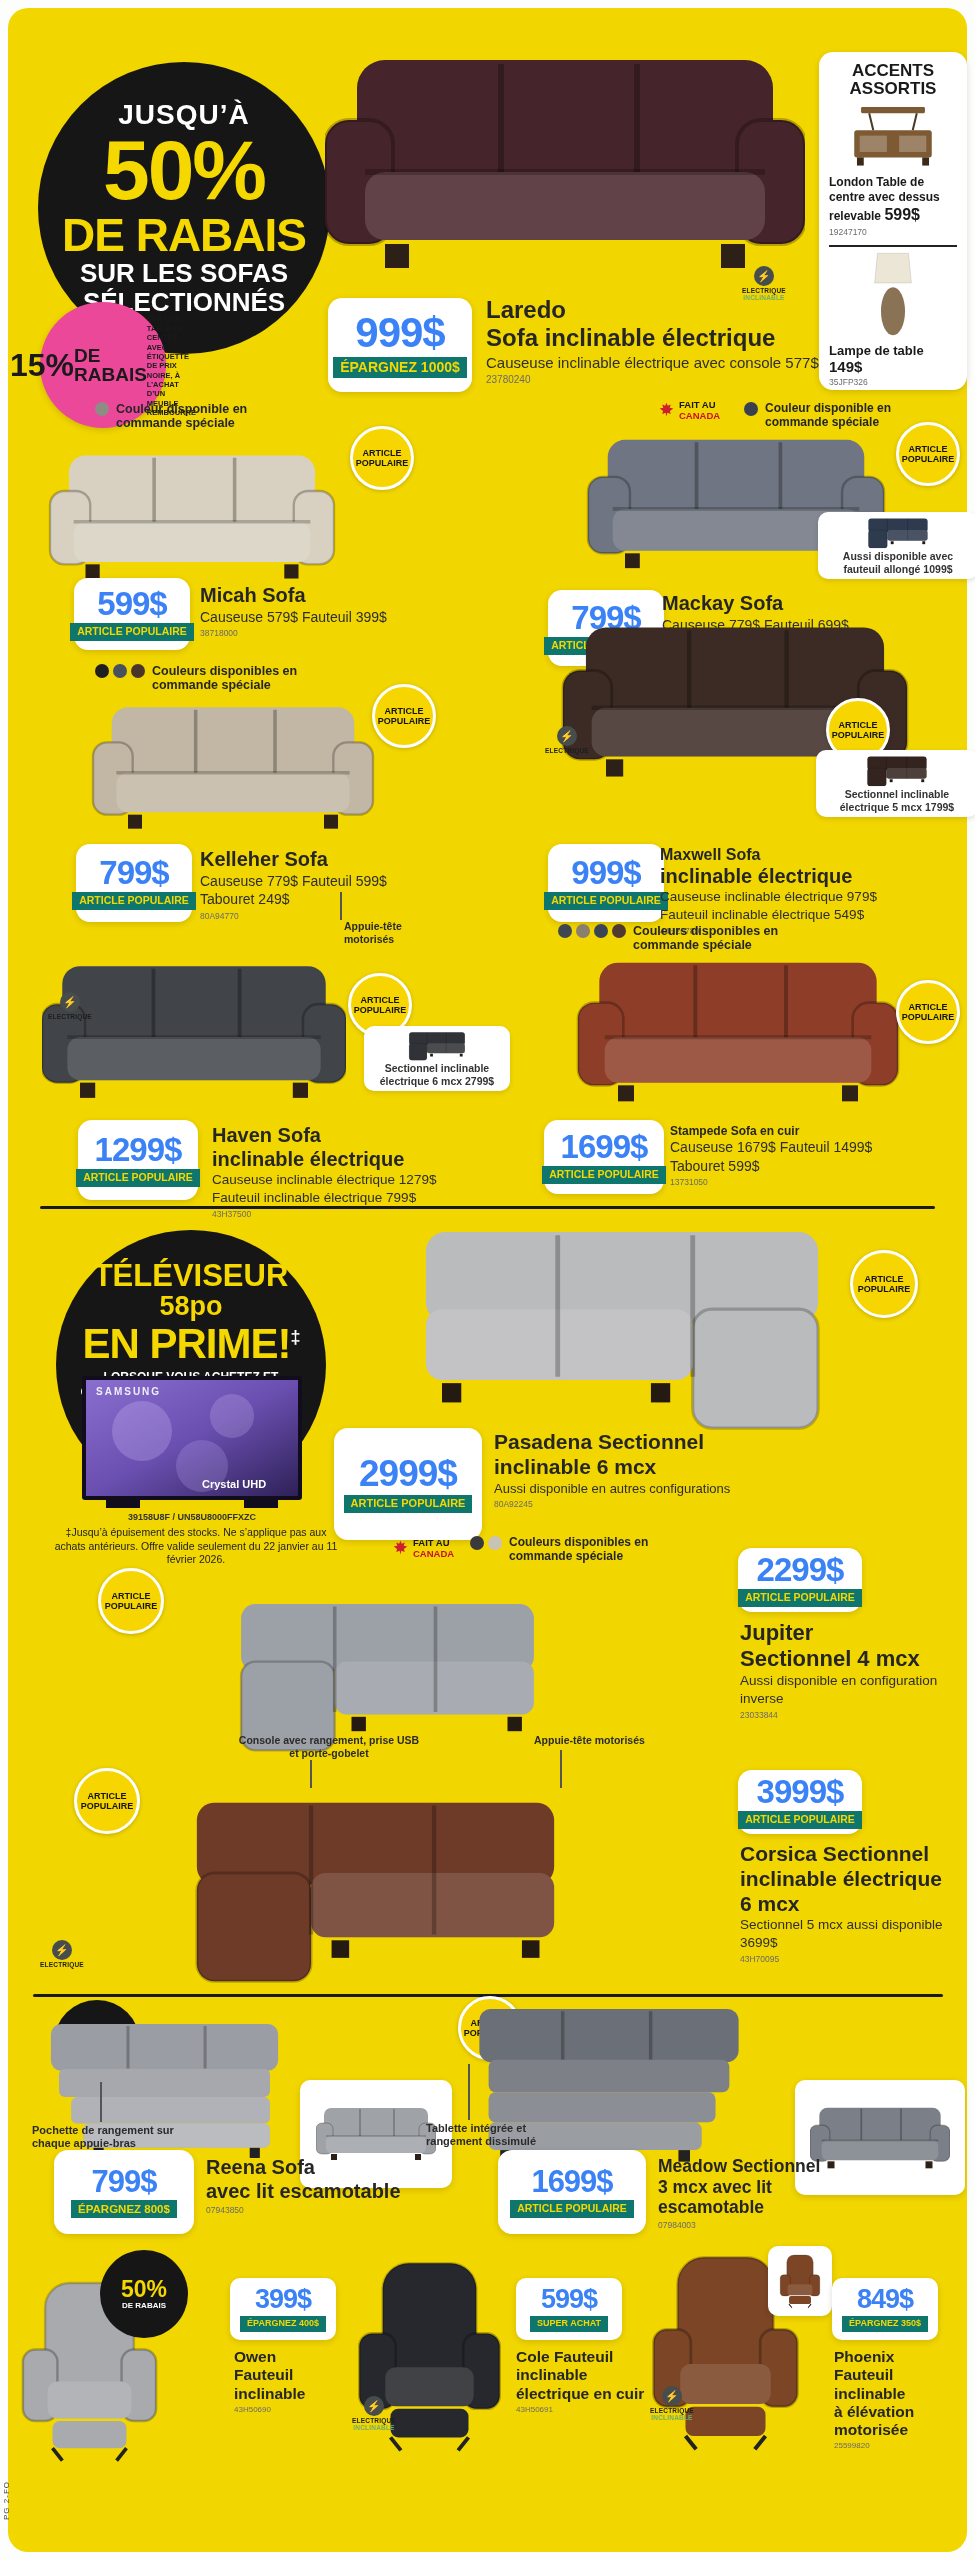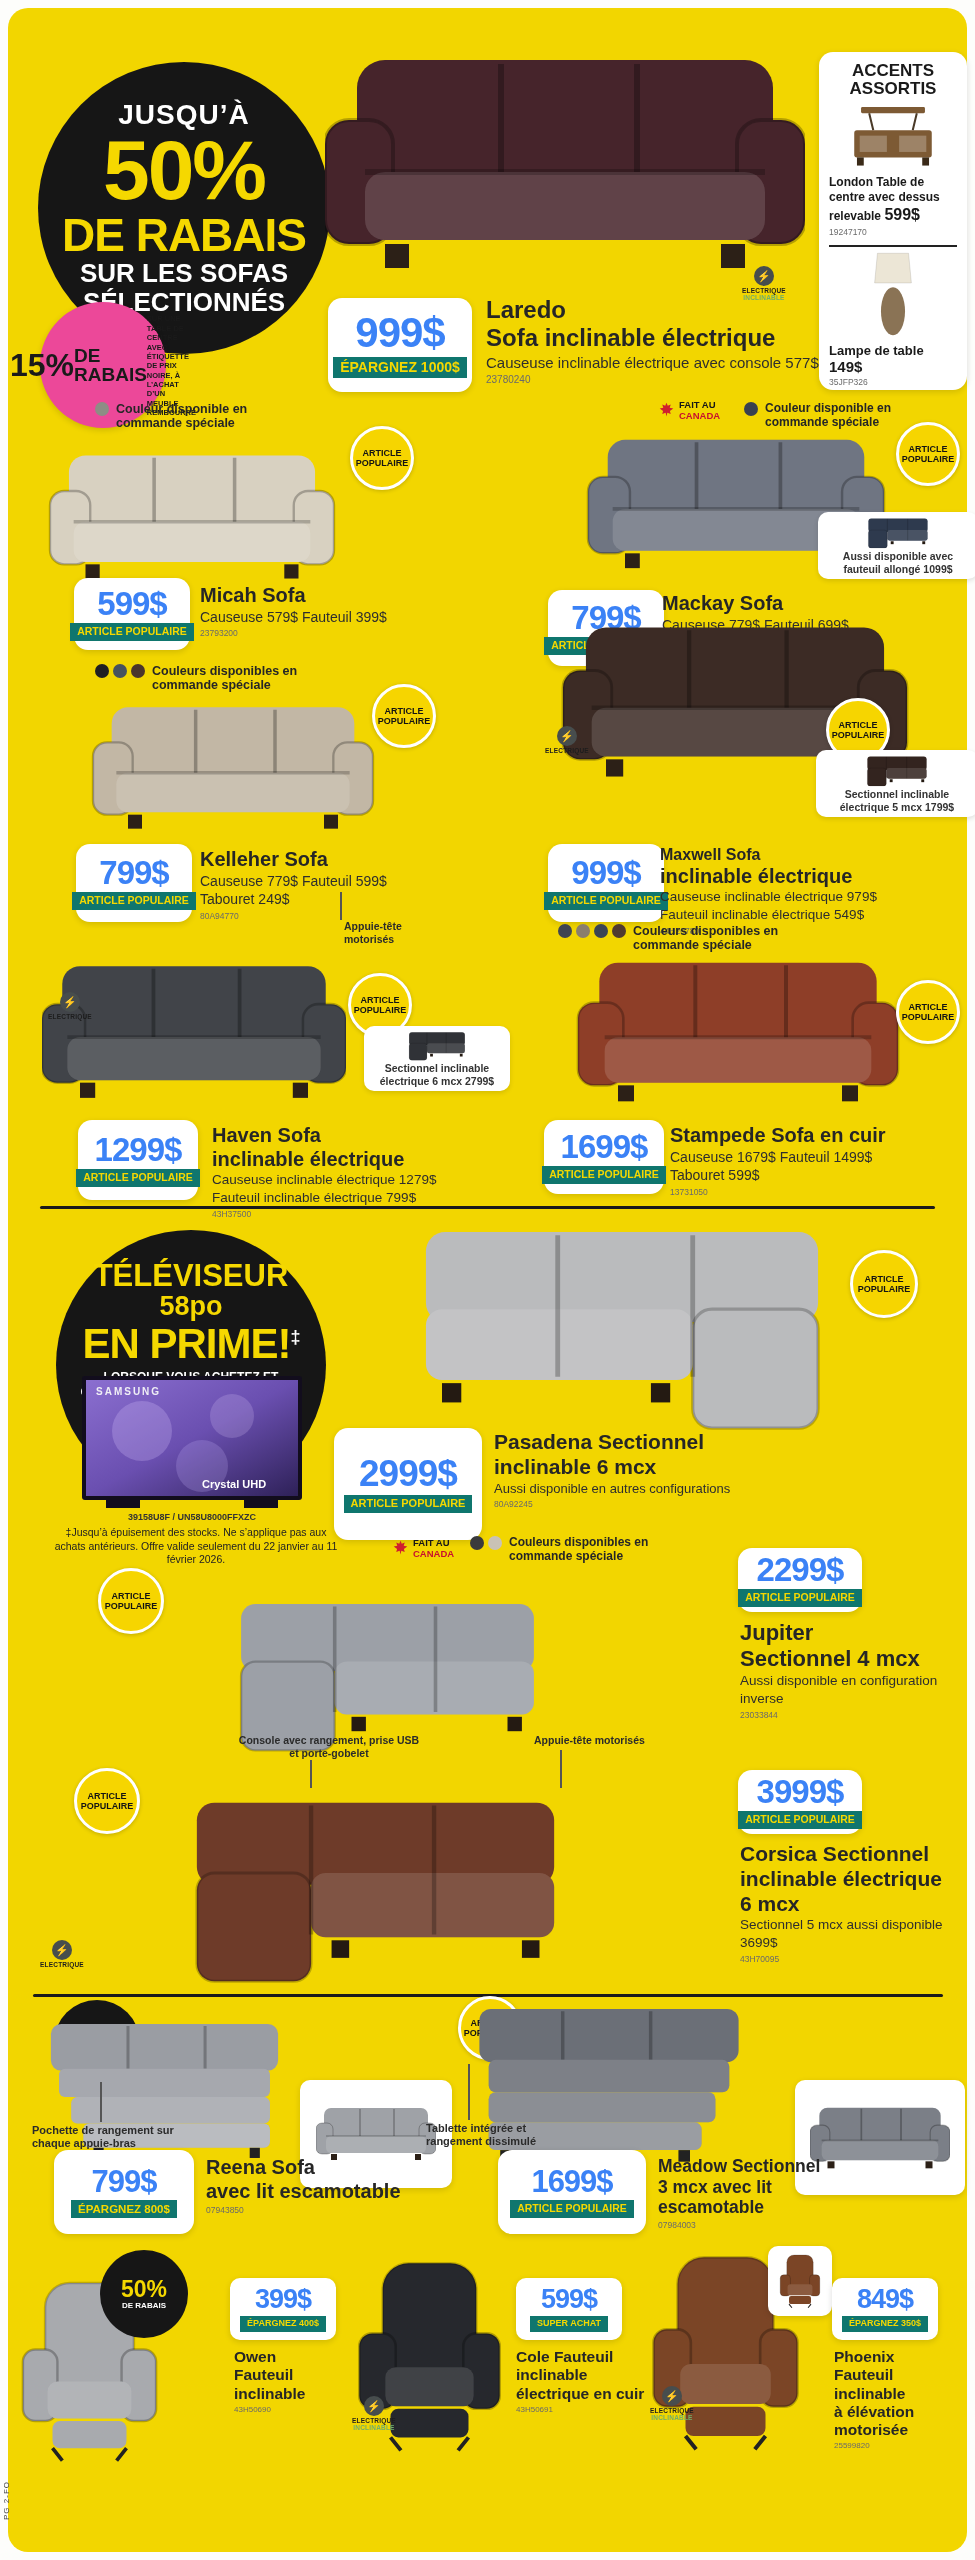--- a/index.html
+++ b/index.html
@@ -220,21 +220,21 @@
   <div class="starburst" style="left:350px;top:426px;width:64px;height:64px;font-size:9px">
       <span>ARTICLE POPULAIRE</span>
     </div>
   <div class="price-card" style="left:74px;top:578px;width:116px;height:72px">
     <div class="price" style="font-size:33px">599$</div>
     <div class="tagb" style="font-size:10.5px">ARTICLE POPULAIRE</div>
   </div>
   <div class="ptext" style="left:200px;top:584px;width:330px">
     <div class="name" style="font-size:20px">Micah Sofa</div>
     <div class="det" style="font-size:14px">Causeuse 579$  Fauteuil 399$</div>
-    <div class="sku">23793200</div>
+    <div class="sku">38718000</div>
   </div>
 
   <svg class="photo" style="left:542px;top:430px;width:388px;height:148px;color:#6f7582">
       <use href="#sym-sofa"></use>
     </svg>
   <div class="starburst" style="left:896px;top:422px;width:64px;height:64px;font-size:9px">
       <span>ARTICLE POPULAIRE</span>
     </div>
   <div class="callout" style="left:818px;top:512px;width:148px">
     <svg style="width:86px;height:34px;color:#2e3a4e;display:block;margin:0 auto">
@@ -353,21 +353,21 @@
       <use href="#sym-sofa"></use>
     </svg>
   <div class="starburst" style="left:896px;top:980px;width:64px;height:64px;font-size:9px">
       <span>ARTICLE POPULAIRE</span>
     </div>
   <div class="price-card" style="left:544px;top:1120px;width:120px;height:74px">
     <div class="price" style="font-size:33px">1699$</div>
     <div class="tagb" style="font-size:10.5px">ARTICLE POPULAIRE</div>
   </div>
   <div class="ptext" style="left:670px;top:1124px;width:300px">
-    <div class="name" style="font-size:20px">Stampede Sofa en cuir</div>
+    <div class="name" style="font-size:12px">Stampede Sofa en cuir</div>
     <div class="det" style="font-size:14px">Causeuse 1679$  Fauteuil 1499$</div>
     <div class="det" style="font-size:14px">Tabouret 599$</div>
     <div class="sku">13731050</div>
   </div>
 
   <div class="divider" style="left:40px;top:1206px;width:895px"></div>
 
   <svg class="photo" style="left:300px;top:1216px;width:644px;height:225px;color:#babbbd;transform:scaleX(-1)">
       <use href="#sym-sectional"></use>
     </svg>

